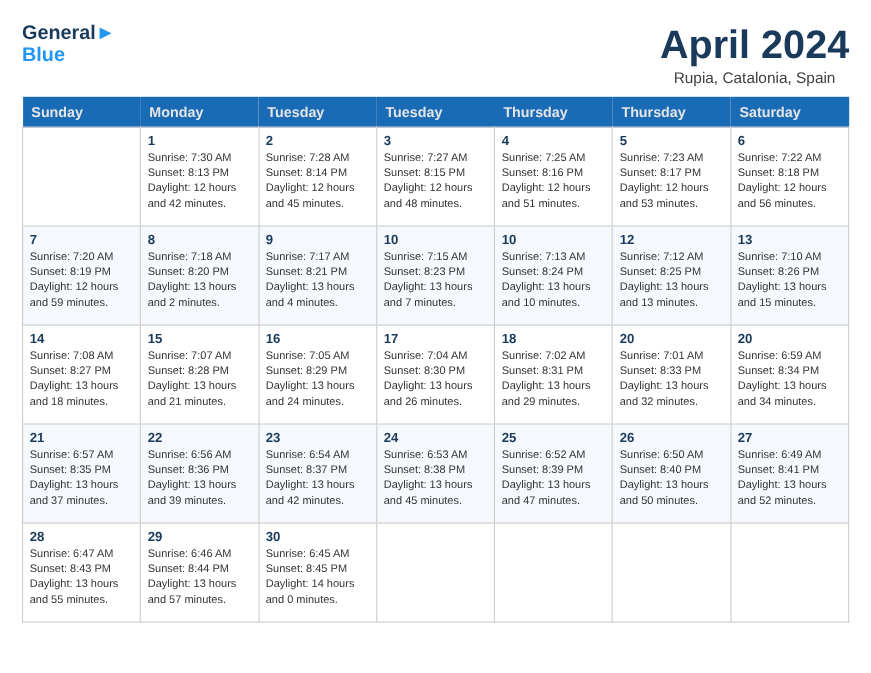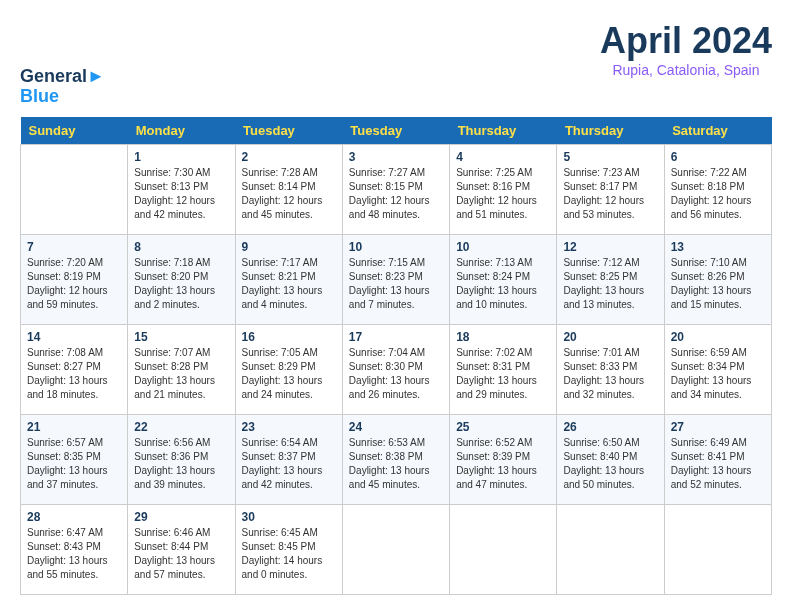--- a/index.html
+++ b/index.html
@@ -18,45 +18,44 @@
     }
     .logo {
       display: flex;
       align-items: center;
     }
     .logo-text {
       font-size: 18px;
       font-weight: bold;
       color: #1a3a5c;
       line-height: 1.1;
-      margin-top: 47px;
     }
     .logo-text span {
       color: #2196F3;
     }
     .title-block {
       text-align: center;
     }
     .month-title {
       font-size: 36px;
       font-weight: bold;
       color: #1a3a5c;
     }
     .location {
       font-size: 14px;
-      color: #8b5cf6;
+      color: #404040;
     }
     table {
       width: 100%;
       border-collapse: collapse;
       table-layout: fixed;
     }
     th {
       background-color: #1a6bb5;
-      color: #fde047;
+      color: #e5e5e5;
       text-align: left;
       padding: 6px 8px;
       font-size: 13px;
       font-weight: bold;
     }
     td {
       border: 1px solid #ccc;
       vertical-align: top;
       padding: 5px 6px;
       font-size: 10px;

